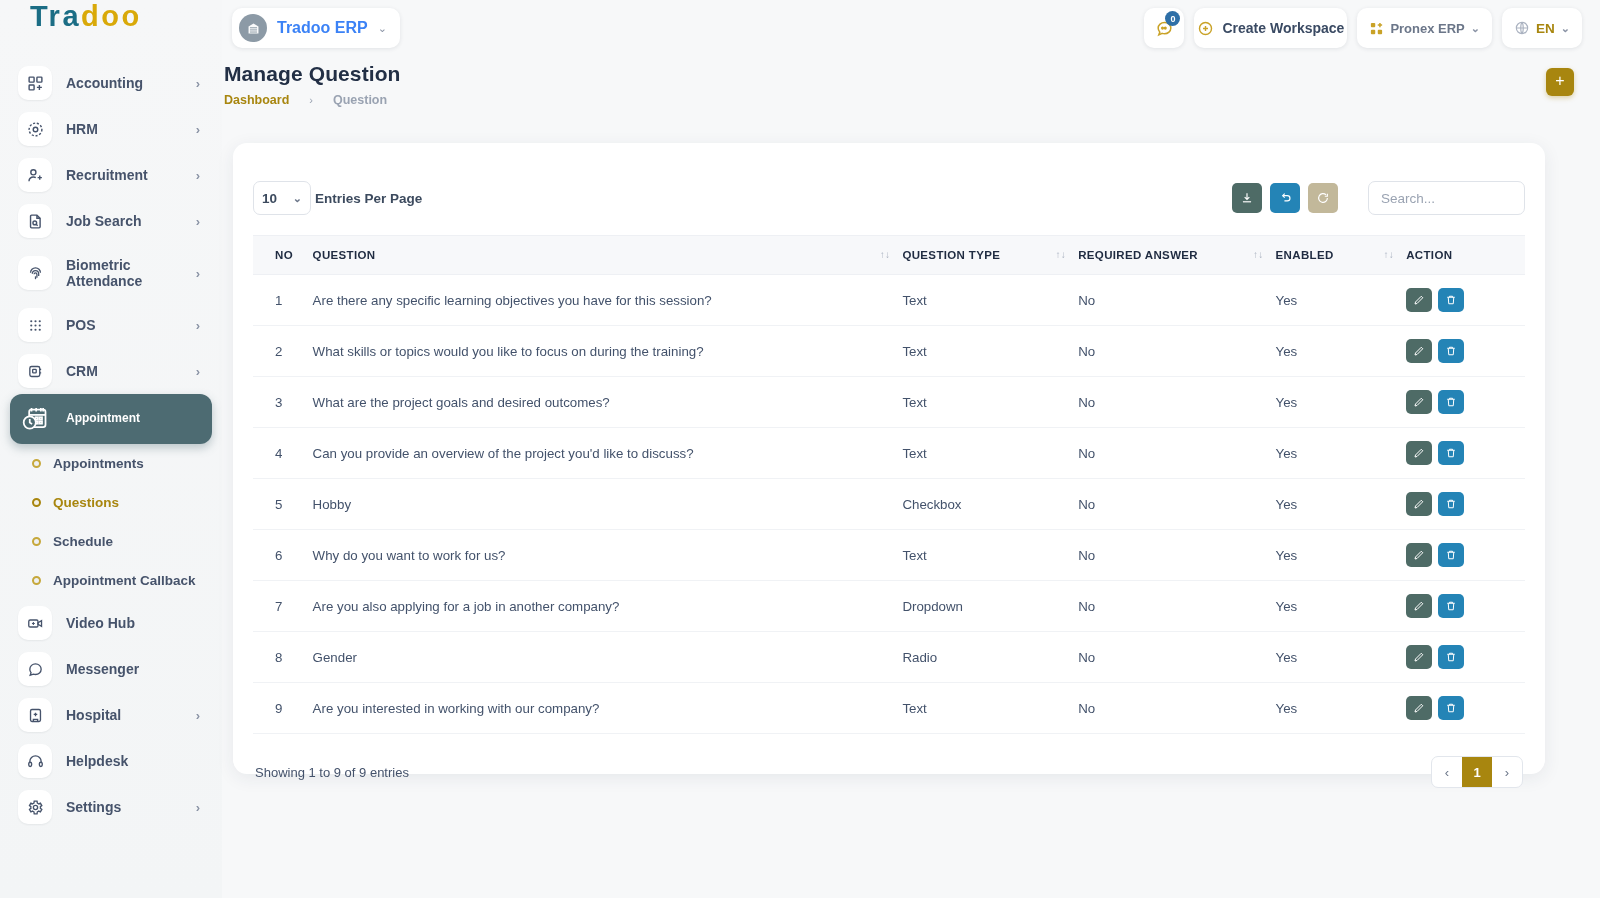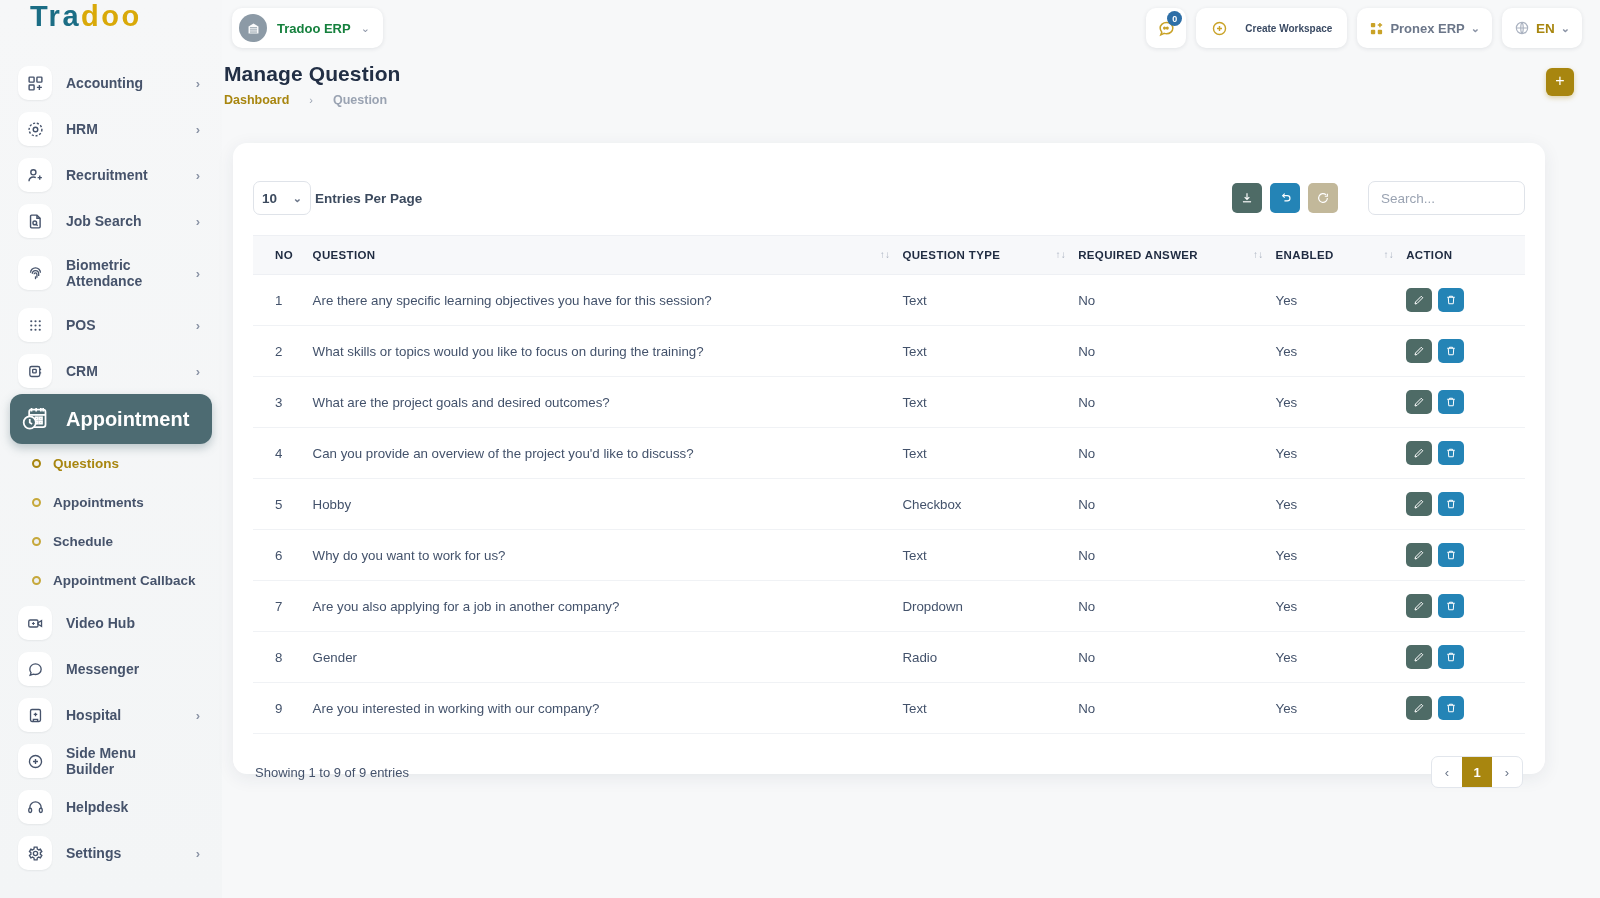--- a/index.html
+++ b/index.html
@@ -40,21 +40,21 @@
     box-shadow: 0 1px 2px rgba(30,40,60,.07);
   }
   .nav-item .lbl { flex: 1; line-height: 1.15; }
   .nav-item .chev { color: #8a93a5; font-size: 13px; }
   .nav-item.active {
     background: #4d6b72; color: #ffffff;
     box-shadow: 0 4px 10px rgba(77,107,114,.35);
     height: 50px;
   }
   .nav-item.active .ico { background: transparent; box-shadow: none; }
-  .nav-item.active .lbl { font-size: 20px; font-weight: 700; }
+  .nav-item.active .lbl { font-size: 12px; font-weight: 700; }
 
   .sub-item {
     display: flex; align-items: center; gap: 12px;
     height: 39px; padding-left: 22px; cursor: pointer;
     font-size: 13.5px; font-weight: 600; color: #46536b;
   }
   .sub-item .dot {
     width: 9px; height: 9px; border-radius: 50%;
     border: 2px solid #c6a83b; background: #eef0f2; min-width: 9px;
   }
@@ -68,40 +68,40 @@
   }
   .ws-pill {
     display: flex; align-items: center; gap: 10px;
     background: #fff; border-radius: 10px; padding: 6px 13px 6px 7px;
     box-shadow: 0 1px 4px rgba(30,40,60,.10); cursor: pointer;
   }
   .ws-avatar {
     width: 28px; height: 28px; border-radius: 50%;
     background: #8c9aa6; display:flex; align-items:center; justify-content:center;
   }
-  .ws-name { font-size: 13px; font-weight: 700; color: #15803d; }
+  .ws-name { font-size: 16px; font-weight: 700; color: #3b82f6; }
   .chev-sm { color:#8a93a5; font-size: 11px; }
   .spacer { flex: 1; }
 
   .icon-btn {
     position: relative; width: 40px; height: 40px; border-radius: 10px;
     background: #fff; display:flex; align-items:center; justify-content:center;
     box-shadow: 0 1px 4px rgba(30,40,60,.10); cursor: pointer;
   }
   .badge {
     position: absolute; top: 3px; right: 4px;
     min-width: 15px; height: 15px; border-radius: 8px;
     background: #2e6fa7; color: #fff; font-size: 9px; font-weight: 700;
     display: flex; align-items: center; justify-content: center; padding: 0 3px;
   }
   .pill-btn {
-    display: flex; align-items: center; gap: 17px; height: 40px;
-    background: #fff; border-radius: 10px; padding: 0 15px;
+    display: flex; align-items: center; gap: 8px; height: 40px;
+    background: #fff; border-radius: 10px; padding: 0 3px;
     box-shadow: 0 1px 4px rgba(30,40,60,.10); cursor: pointer;
-    font-size: 10px; font-weight: 700; color: #3a4a63;
+    font-size: 14px; font-weight: 700; color: #3a4a63;
   }
   .pill-btn.small { font-size: 13px; font-weight: 600; color:#6b7689; padding: 0 12px; gap:6px;}
   .pill-btn .lang { color:#a8860f; font-weight:700; font-size:13.5px; }
 
   
   .page-head {
     position: absolute; left: 214px; top: 62px; width: 1378px; height: 62px;
     padding: 0 18px 0 10px; display: flex; align-items: flex-start;
   }
   .page-title { font-size: 21px; font-weight: 700; color: #222f45; letter-spacing:.1px; }
@@ -307,27 +307,27 @@
               <rect x="16" y="10.5" width="2" height="2"></rect>
               <rect x="12.5" y="14" width="2" height="2"></rect>
               <rect x="16" y="14" width="2" height="2"></rect>
               <circle cx="7.5" cy="15" r="5.2" fill="#4d6b72"></circle>
               <path d="M7.5 12v3l2 1.4"></path>
             </svg>
           </span>
         <span class="lbl">Appointment</span>
       </div>
 
+      <div class="sub-item">
+        <span class="dot"></span>
+        <span>Appointments</span>
+      </div>
       <div class="sub-item sub-active">
         <span class="dot"></span>
         <span>Questions</span>
-      </div>
-      <div class="sub-item">
-        <span class="dot"></span>
-        <span>Appointments</span>
       </div>
       <div class="sub-item">
         <span class="dot"></span>
         <span>Schedule</span>
       </div>
       <div class="sub-item">
         <span class="dot"></span>
         <span>Appointment Callback</span>
       </div>
 
@@ -359,30 +359,20 @@
               <rect x="5" y="3.5" width="14" height="17" rx="2"></rect>
               <path d="M12 8v5M9.5 10.5h5"></path>
               <path d="M9 20.5v-3h6v3"></path>
             </svg>
           </span>
         <span class="lbl">Hospital</span>
         <span class="chev">›</span>
       </div>
 
 
-      <div class="nav-item">
-        <span class="ico">
-            <svg width="17" height="17" viewBox="0 0 24 24" fill="none" stroke="#46536b" stroke-width="1.9">
-              <circle cx="12" cy="12" r="8.5"></circle>
-              <path d="M12 8.5v7M8.5 12h7"></path>
-            </svg>
-          </span>
-        <span class="lbl">Side Menu Builder</span>
-        <span class="chev"></span>
-      </div>
 
       <div class="nav-item">
         <span class="ico">
             <svg width="17" height="17" viewBox="0 0 24 24" fill="none" stroke="#46536b" stroke-width="1.9">
               <path d="M4 14v-2a8 8 0 0 1 16 0v2"></path>
               <rect x="2.5" y="13" width="4" height="6" rx="2"></rect>
               <rect x="17.5" y="13" width="4" height="6" rx="2"></rect>
             </svg>
           </span>
         <span class="lbl">Helpdesk</span>

